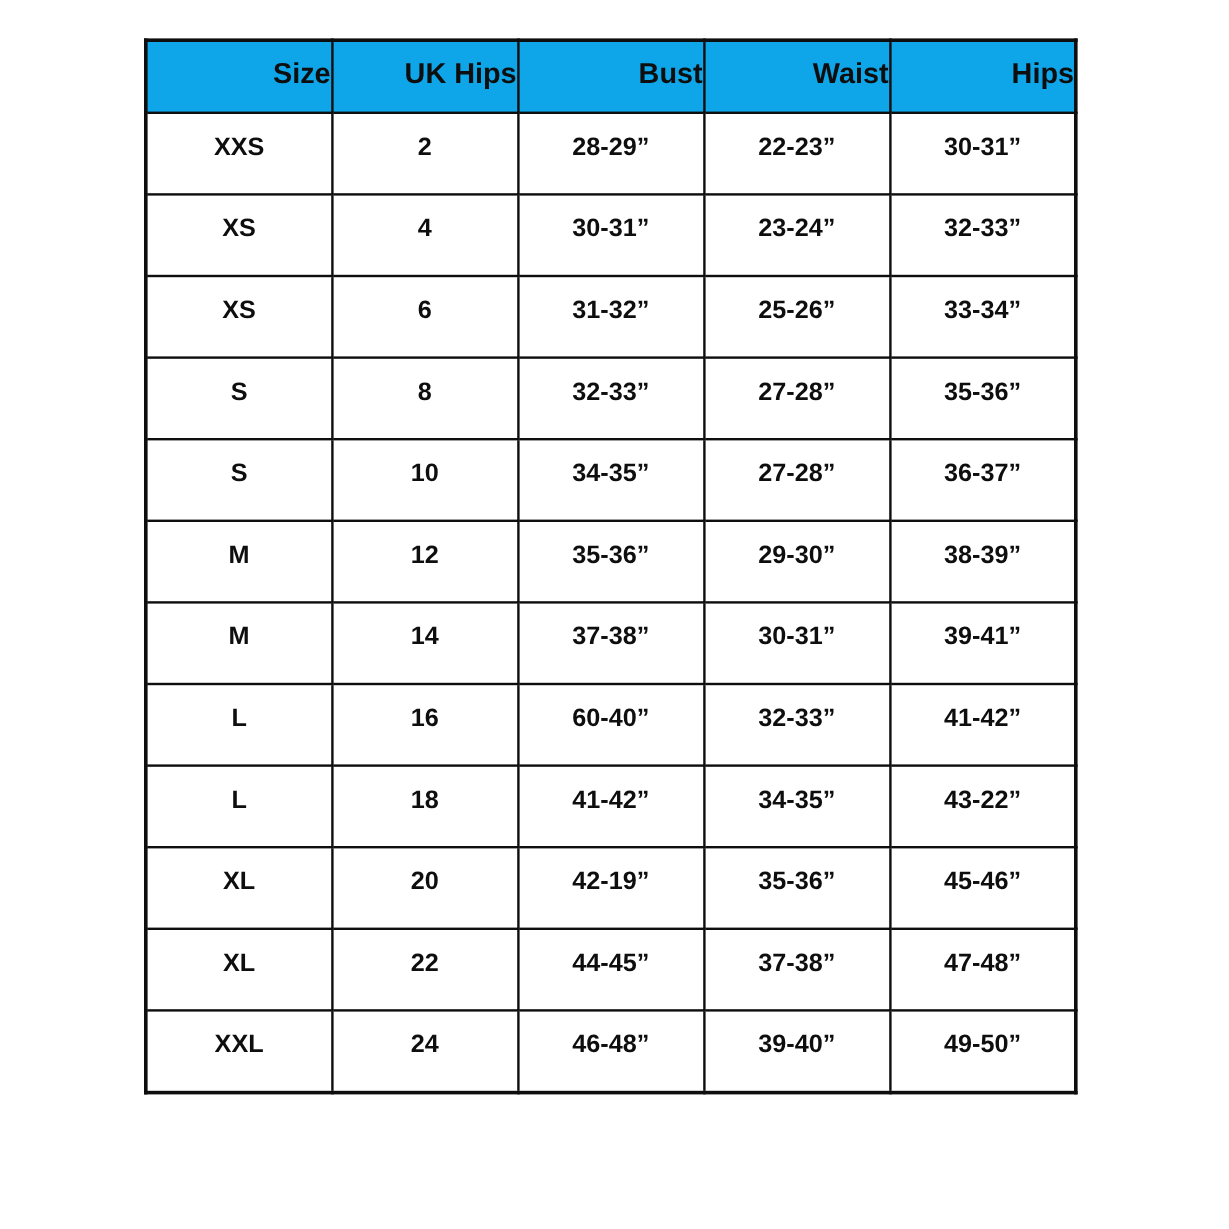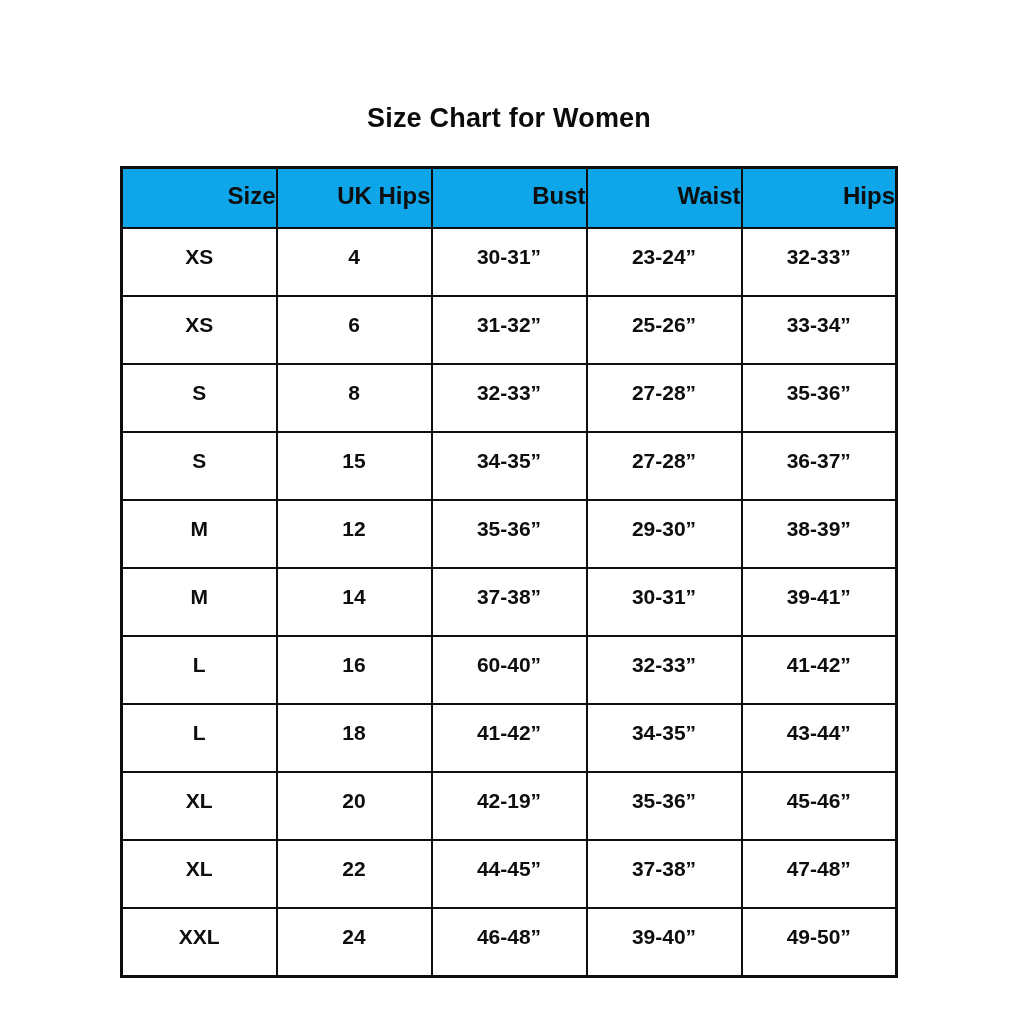--- a/index.html
+++ b/index.html
@@ -56,33 +56,39 @@
     text-align: center;
     vertical-align: middle;
     padding: 0 0 10px 0;
     background: #ffffff;
   }
 </style>
 </head>
 <body>
 
 <div class="chart-wrap">
-  <div class="chart-title">Size Chart for Women</div>
 
   <table class="size-table">
     <thead>
       <tr>
         <th>Size</th>
         <th>UK Hips</th>
         <th>Bust</th>
         <th>Waist</th>
         <th>Hips</th>
       </tr>
     </thead>
     <tbody>
+      <tr>
+        <td>XXS</td>
+        <td>2</td>
+        <td>28-29”</td>
+        <td>22-23”</td>
+        <td>30-31”</td>
+      </tr>
       <tr>
         <td>XS</td>
         <td>4</td>
         <td>30-31”</td>
         <td>23-24”</td>
         <td>32-33”</td>
       </tr>
       <tr>
         <td>XS</td>
         <td>6</td>
@@ -92,21 +98,21 @@
       </tr>
       <tr>
         <td>S</td>
         <td>8</td>
         <td>32-33”</td>
         <td>27-28”</td>
         <td>35-36”</td>
       </tr>
       <tr>
         <td>S</td>
-        <td>15</td>
+        <td>10</td>
         <td>34-35”</td>
         <td>27-28”</td>
         <td>36-37”</td>
       </tr>
       <tr>
         <td>M</td>
         <td>12</td>
         <td>35-36”</td>
         <td>29-30”</td>
         <td>38-39”</td>
@@ -123,21 +129,21 @@
         <td>16</td>
         <td>60-40”</td>
         <td>32-33”</td>
         <td>41-42”</td>
       </tr>
       <tr>
         <td>L</td>
         <td>18</td>
         <td>41-42”</td>
         <td>34-35”</td>
-        <td>43-44”</td>
+        <td>43-22”</td>
       </tr>
       <tr>
         <td>XL</td>
         <td>20</td>
         <td>42-19”</td>
         <td>35-36”</td>
         <td>45-46”</td>
       </tr>
       <tr>
         <td>XL</td>

